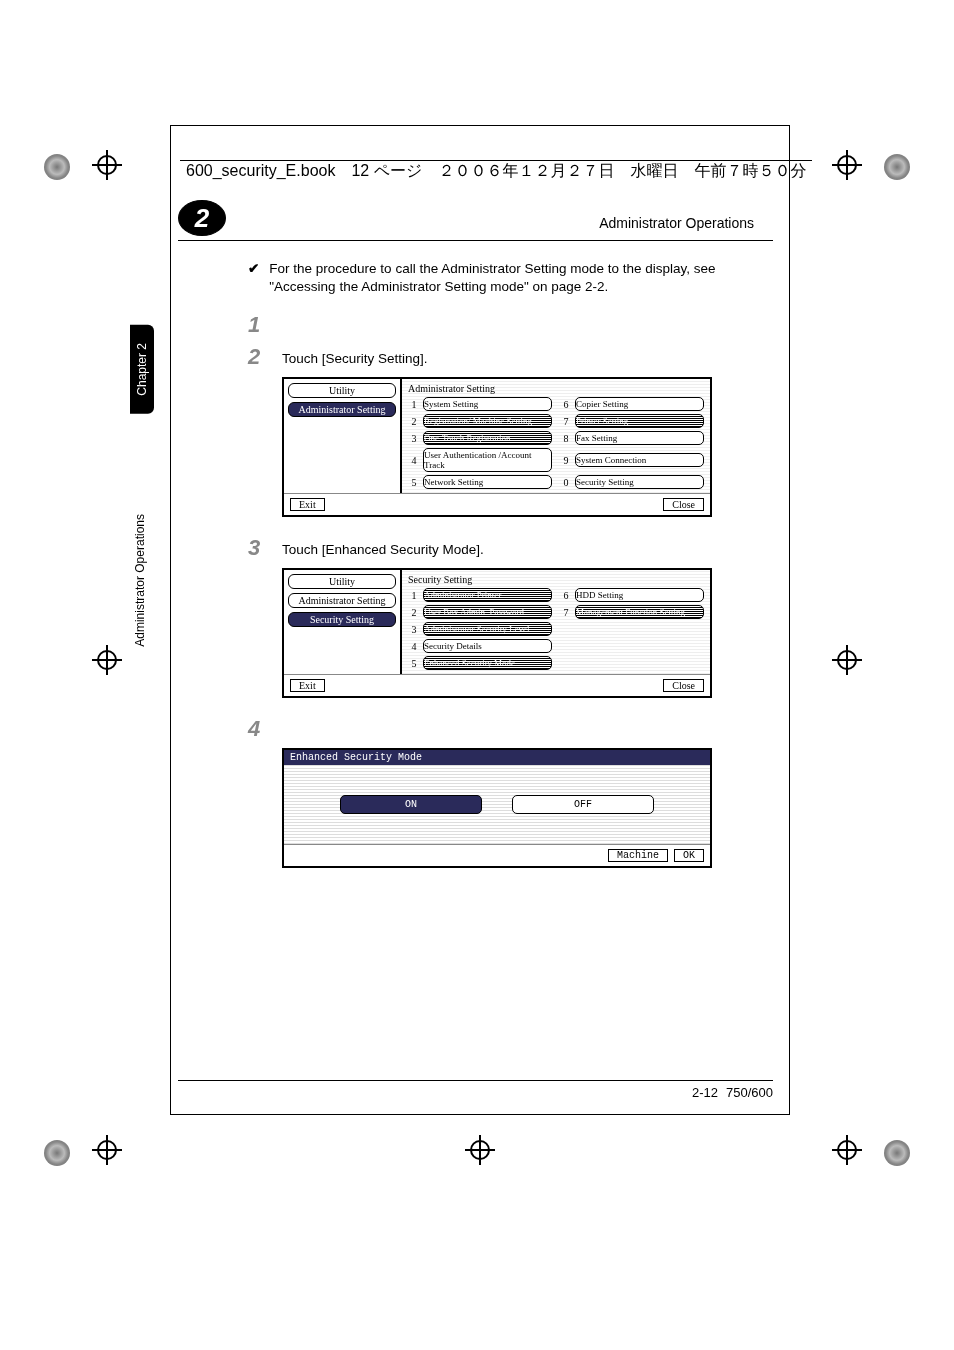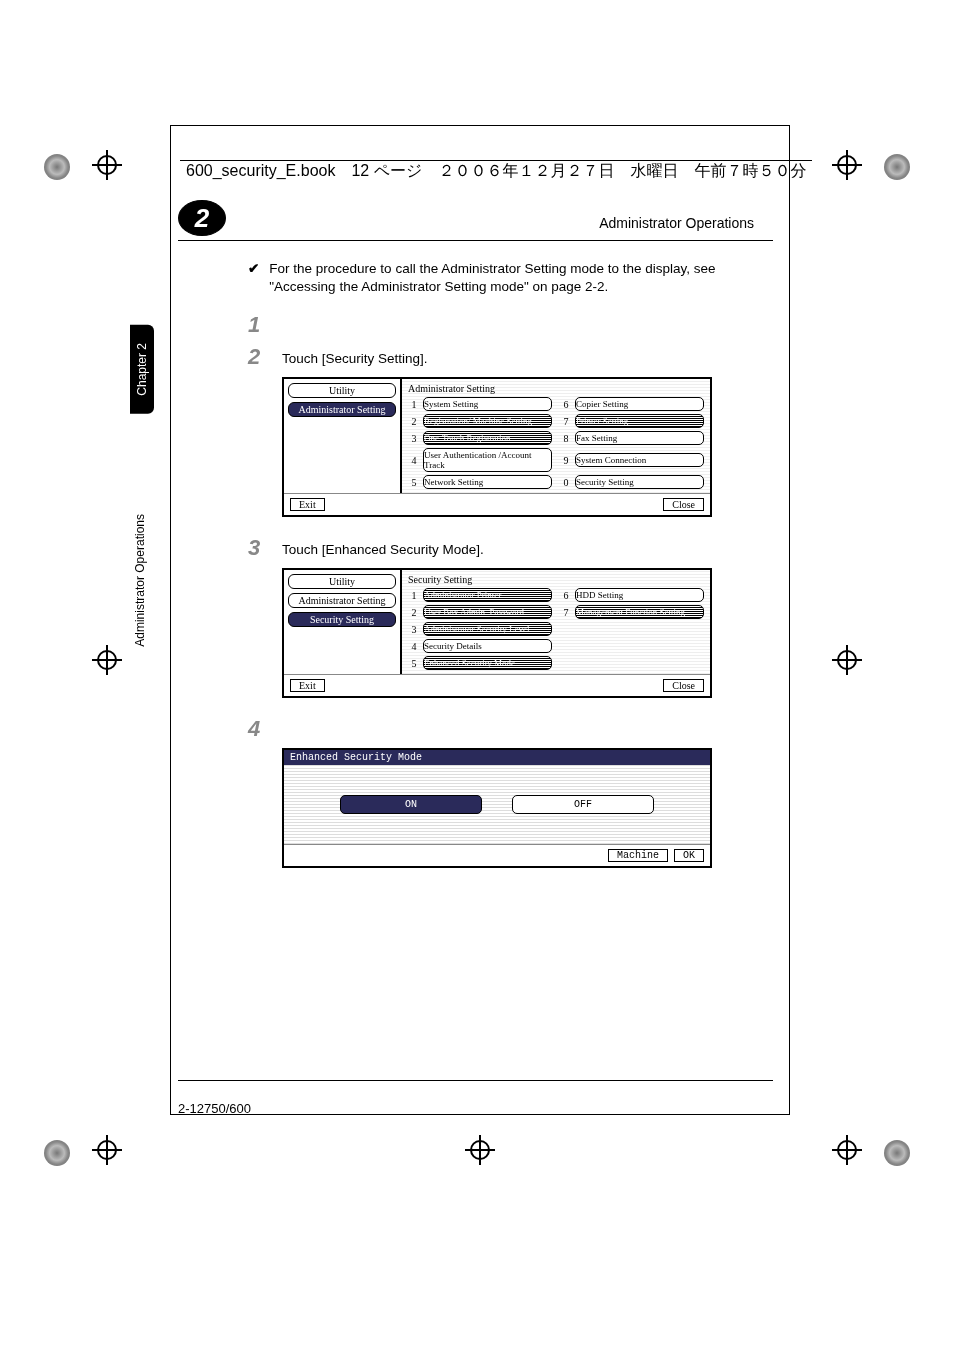--- a/index.html
+++ b/index.html
@@ -190,23 +190,24 @@
     margin-bottom: 0;
     border-radius: 6px 0 0 6px;
   }
   .side-tab.dark { background:#000; color:#fff; }
   .side-tab.light { color:#000; margin-top:40px; padding:60px 3px; }
   .page-footer {
     position:absolute;
     left:178px; top:1080px;
     width:595px;
     border-top:1px solid #000;
-    padding-top:20px;
-    display:flex; justify-content:flex-start;
+    padding-top:4px;
+    display:flex; justify-content:flex-end;
     font-size:13px;
+    gap:8px;
   }
 </style>
 </head>
 <body>
 
 <div class="corner-dot" style="left:44px; top:154px;"></div>
 <div class="corner-dot" style="left:884px; top:154px;"></div>
 <div class="corner-dot" style="left:44px; top:1140px;"></div>
 <div class="corner-dot" style="left:884px; top:1140px;"></div>
 

